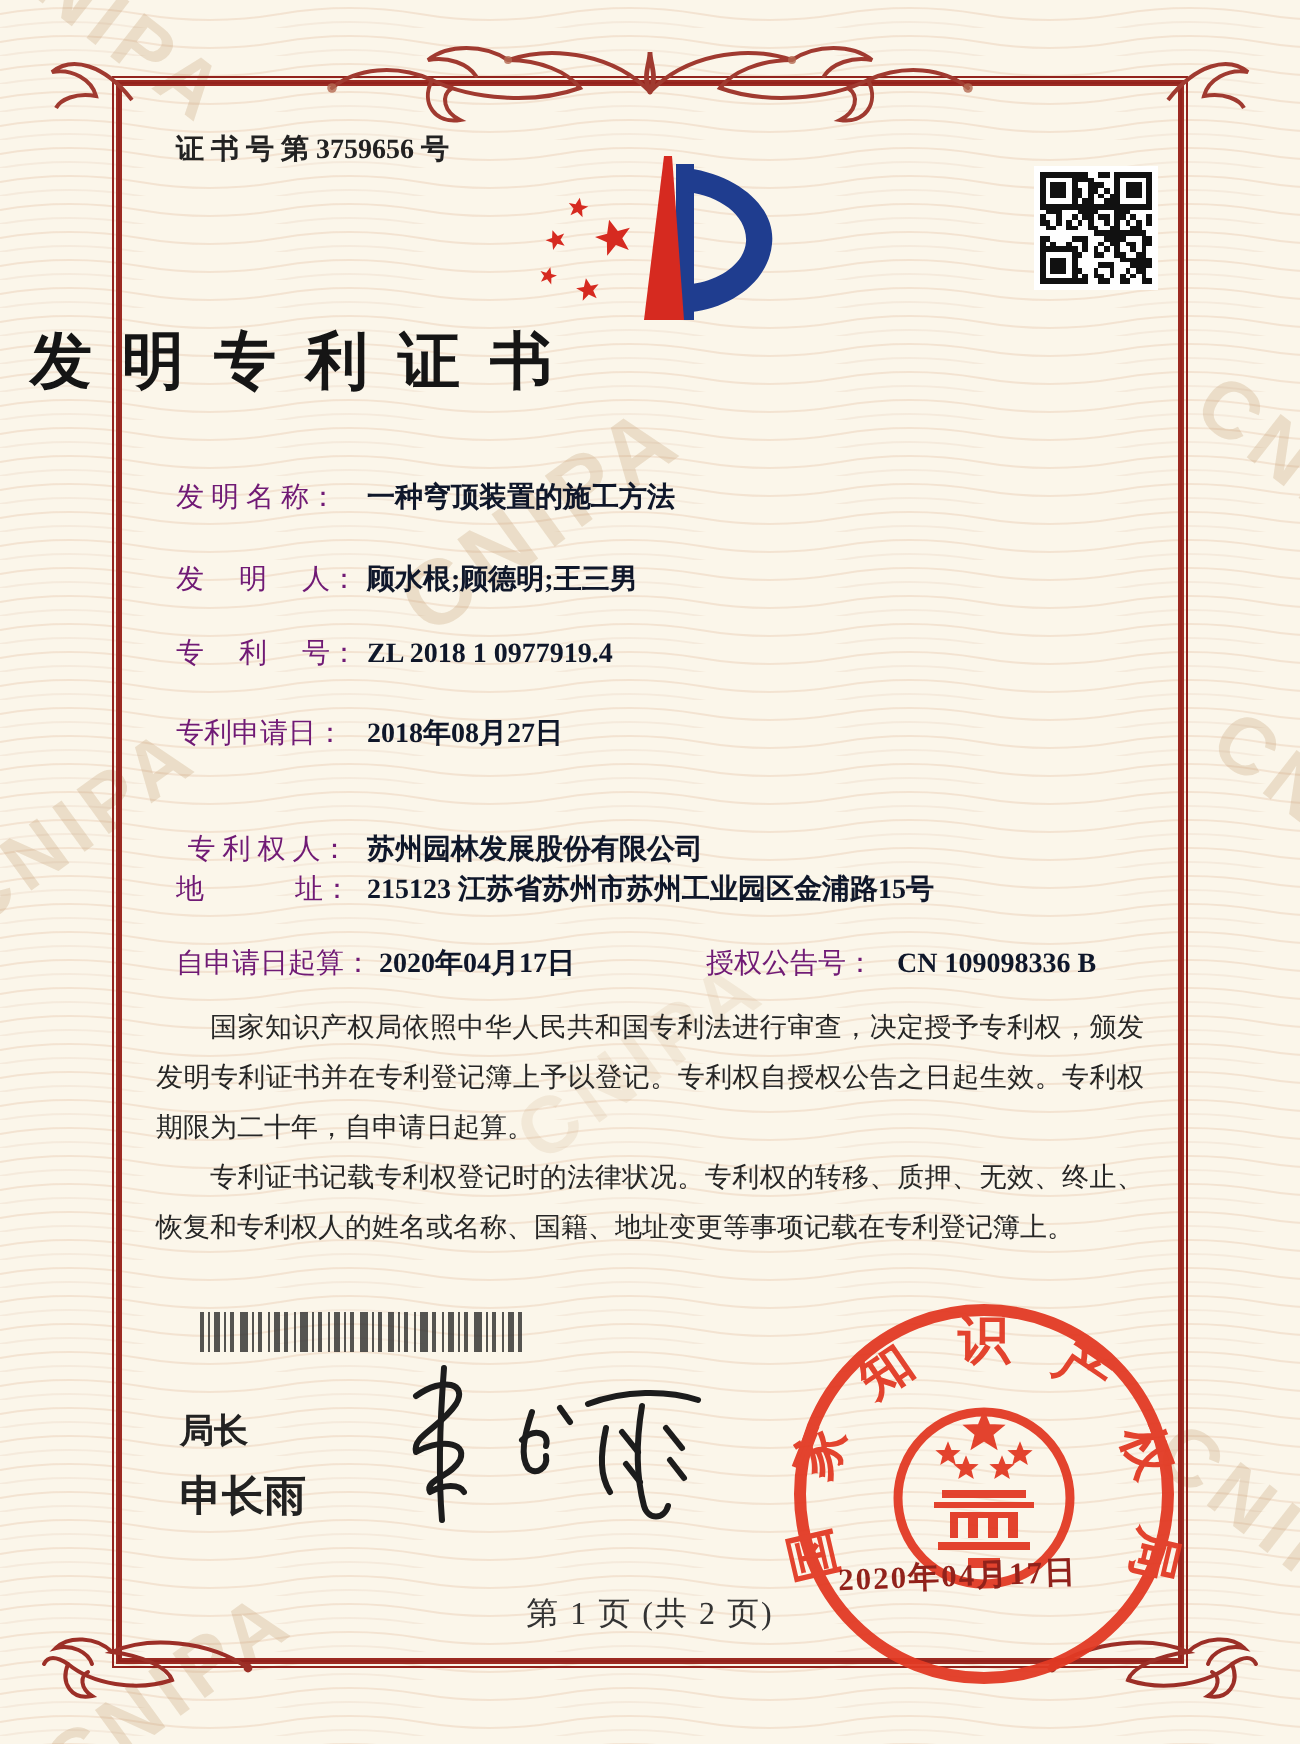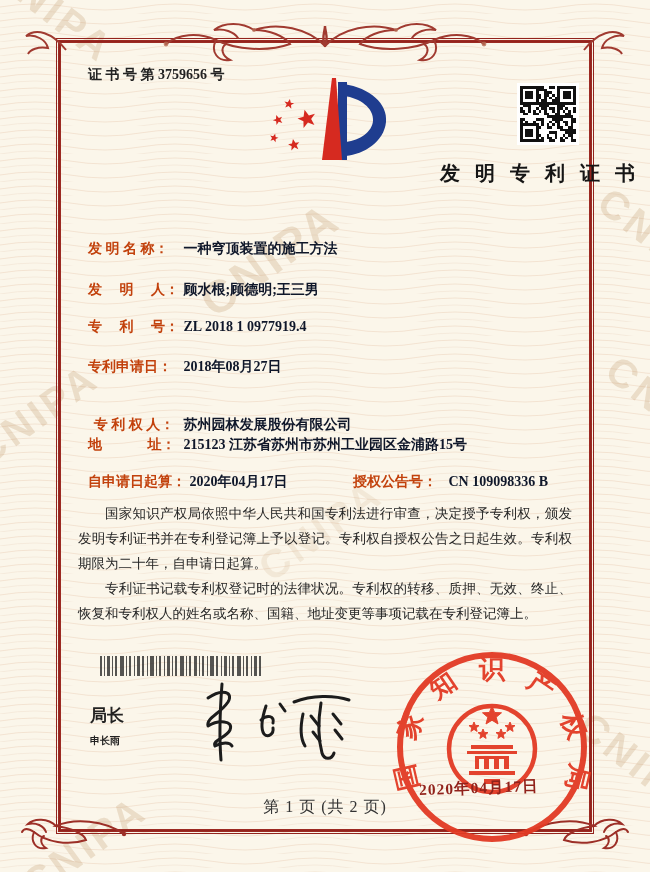--- a/index.html
+++ b/index.html
@@ -34,39 +34,39 @@
   .logo{position:absolute;left:266px;top:72px;z-index:3;}
   .qr{
     position:absolute;left:517px;top:83px;width:62px;height:62px;z-index:3;
     background:#fff;padding:3px;box-sizing:border-box;
   }
   .qr-grid{display:grid;grid-template-columns:repeat(21,1fr);grid-template-rows:repeat(21,1fr);width:56px;height:56px;}
   .qr-grid i{display:block;}
   .qr-grid i.on{background:#111;}
   .title{
     position:absolute;left:0;right:0;top:160px;z-index:3;
-    text-align:right;font-size:20px;font-weight:bold;color:#151515;
+    text-align:left;font-size:31px;font-weight:bold;color:#151515;
     letter-spacing:15px;text-indent:15px;
   }
   
   .frow{position:absolute;left:88px;z-index:3;font-size:14px;white-space:nowrap;}
-  .flabel{display:inline-block;min-width:92px;font-weight:700;color:#c2410c;}
+  .flabel{display:inline-block;min-width:92px;font-weight:400;color:#701a75;}
   .fvalue{font-weight:700;color:#0f172a;}
   .grant2{margin-left:62px;}
   
   .paras{position:absolute;left:78px;top:502px;width:494px;z-index:3;}
   .paras p{
     margin:0;font-size:13.5px;line-height:1.85;color:#262626;
     text-align:justify;text-indent:2em;font-weight:500;
   }
   
   .barcode{position:absolute;left:100px;top:656px;width:162px;height:20px;z-index:3;opacity:.8;}
   
   .dtitle{position:absolute;left:90px;top:704px;z-index:3;font-size:17px;font-weight:700;color:#222;}
-  .dname{position:absolute;left:90px;top:734px;z-index:3;font-size:10px;font-weight:700;color:#222;text-align:center;}
+  .dname{position:absolute;left:90px;top:734px;z-index:3;font-size:21px;font-weight:700;color:#222;text-align:center;}
   .sig{position:absolute;left:182px;top:676px;z-index:3;}
   
   .seal{position:absolute;left:391px;top:646px;z-index:4;opacity:.95;}
   
   .pfooter{
     position:absolute;left:0;right:0;top:797px;z-index:3;
     text-align:center;font-size:16px;color:#333;letter-spacing:1px;
   }
 </style>
 </head>

